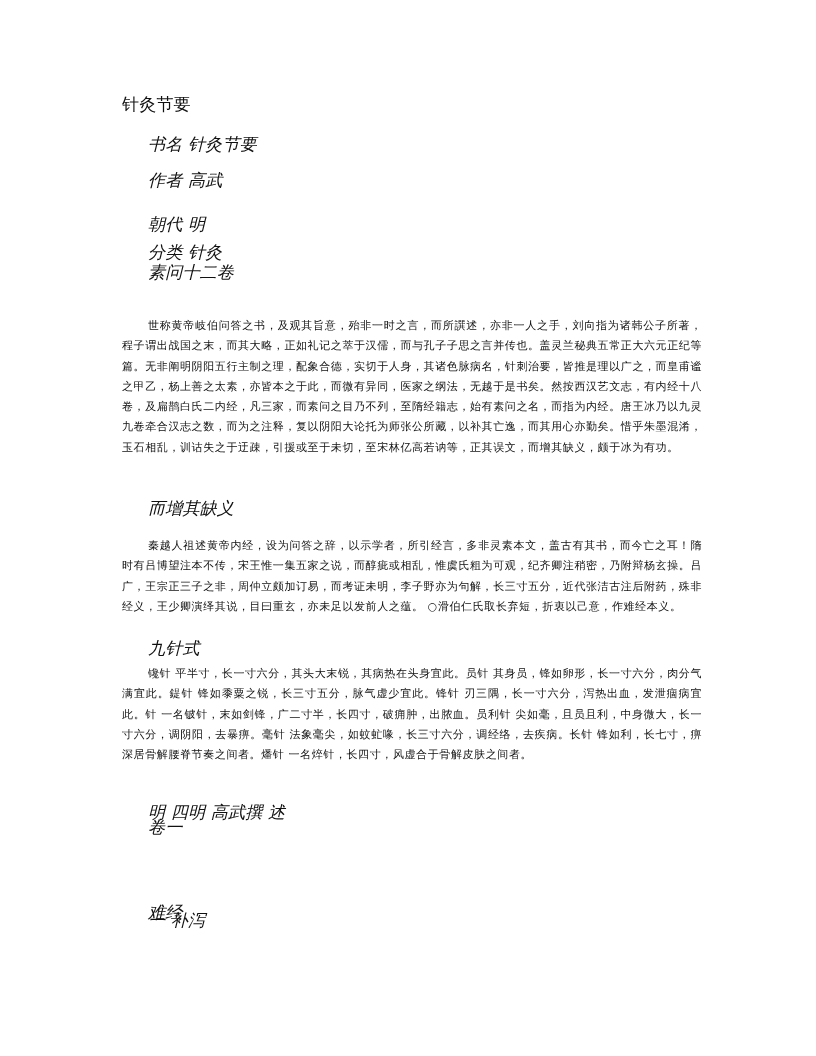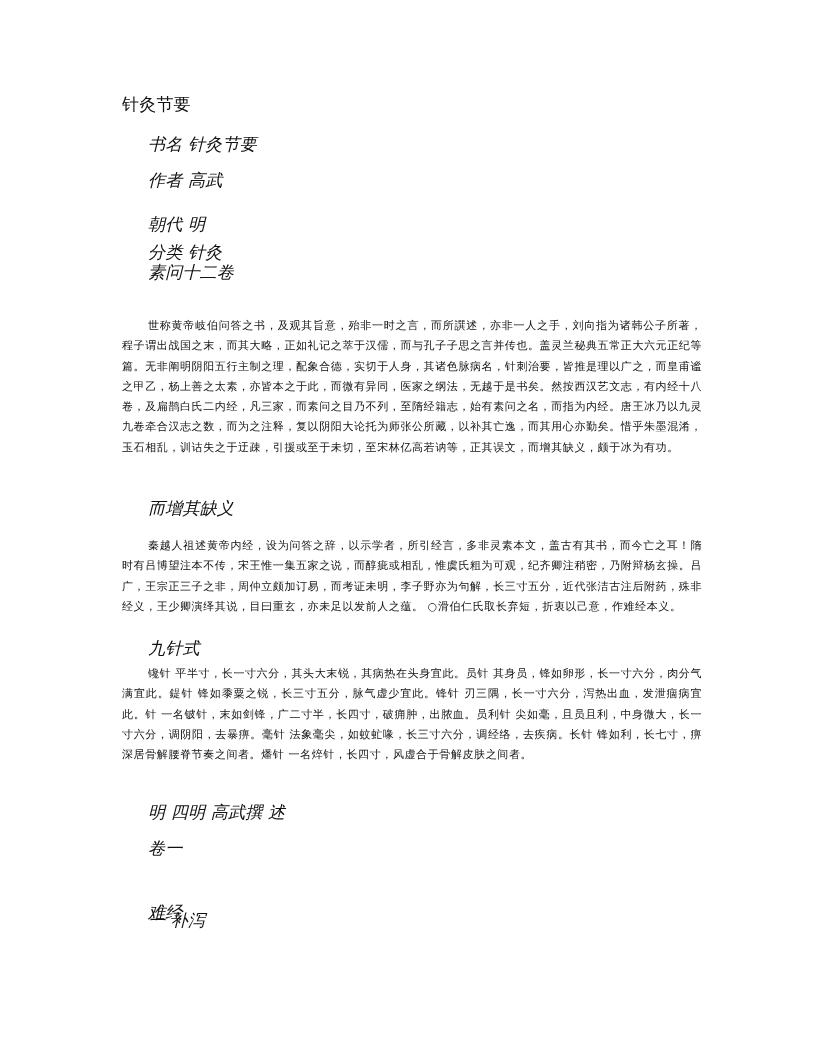--- a/index.html
+++ b/index.html
@@ -42,16 +42,16 @@
   <div class="line indent" style="top:264px">素问十二卷</div>
   <div class="para" style="top:316px">世称黄帝岐伯问答之书，及观其旨意，殆非一时之言，而所譔述，亦非一人之手，刘向指为诸韩公子所著，程子谓出战国之末，而其大略，正如礼记之萃于汉儒，而与孔子子思之言并传也。盖灵兰秘典五常正大六元正纪等篇。无非阐明阴阳五行主制之理，配象合德，实切于人身，其诸色脉病名，针刺治要，皆推是理以广之，而皇甫谧之甲乙，杨上善之太素，亦皆本之于此，而微有异同，医家之纲法，无越于是书矣。然按西汉艺文志，有内经十八卷，及扁鹊白氏二内经，凡三家，而素问之目乃不列，至隋经籍志，始有素问之名，而指为内经。唐王冰乃以九灵九卷牵合汉志之数，而为之注释，复以阴阳大论托为师张公所藏，以补其亡逸，而其用心亦勤矣。惜乎朱墨混淆，玉石相乱，训诂失之于迂疎，引援或至于未切，至宋林亿高若讷等，正其误文，而增其缺义，颇于冰为有功。</div>
 
   <div class="line indent" style="top:500px">而增其缺义</div>
   <div class="para" style="top:536px">秦越人祖述黄帝内经，设为问答之辞，以示学者，所引经言，多非灵素本文，盖古有其书，而今亡之耳！隋时有吕博望注本不传，宋王惟一集五家之说，而醇疵或相乱，惟虞氏粗为可观，纪齐卿注稍密，乃附辩杨玄操。吕广，王宗正三子之非，周仲立颇加订易，而考证未明，李子野亦为句解，长三寸五分，近代张洁古注后附药，殊非经义，王少卿演绎其说，目曰重玄，亦未足以发前人之蕴。 ○滑伯仁氏取长弃短，折衷以己意，作难经本义。</div>
 
   <div class="line indent" style="top:640px">九针式</div>
   <div class="para" style="top:664px">镵针 平半寸，长一寸六分，其头大末锐，其病热在头身宜此。员针 其身员，锋如卵形，长一寸六分，肉分气满宜此。鍉针 锋如黍粟之锐，长三寸五分，脉气虚少宜此。锋针 刃三隅，长一寸六分，泻热出血，发泄痼病宜此。针 一名铍针，末如剑锋，广二寸半，长四寸，破痈肿，出脓血。员利针 尖如毫，且员且利，中身微大，长一寸六分，调阴阳，去暴痹。毫针 法象毫尖，如蚊虻喙，长三寸六分，调经络，去疾病。长针 锋如利，长七寸，痹深居骨解腰脊节奏之间者。燔针 一名焠针，长四寸，风虚合于骨解皮肤之间者。</div>
 
   <div class="line indent" style="top:804px">明 四明 高武撰 述</div>
-  <div class="line indent" style="top:840px">卷一</div>
+  <div class="line indent" style="top:819px">卷一</div>
   <div class="line indent" style="top:904px">难经</div>
   <div class="line indent" style="top:912px">一 补泻</div>
 </div>
 
 </body></html>

